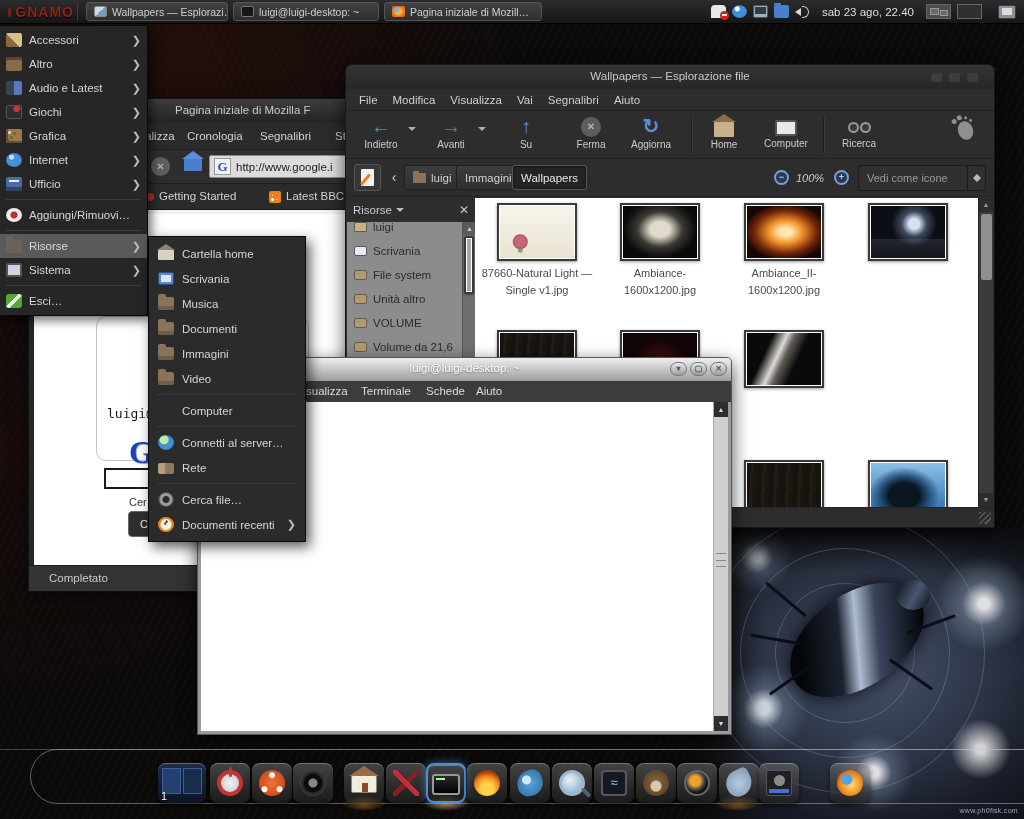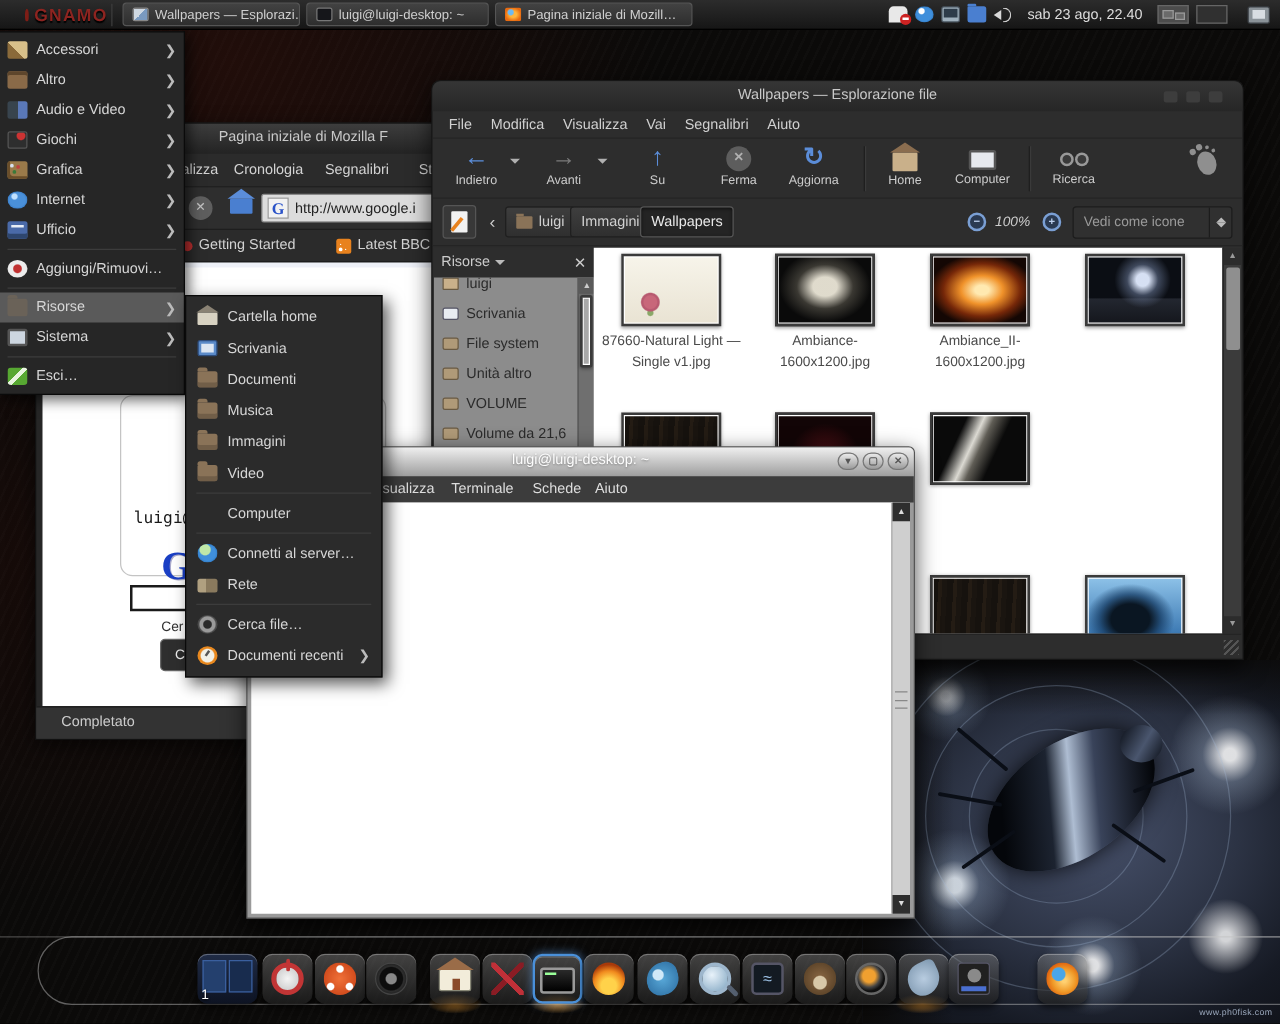--- a/index.html
+++ b/index.html
@@ -30,21 +30,21 @@
     background:linear-gradient(120deg,#04060a 18%,#1c2330 40%,#aebdd2 50%,#39435a 62%,#04060a 88%);
     box-shadow:0 0 18px rgba(0,0,0,.8);}
   #beetle-head{position:absolute;left:206px;top:52px;width:34px;height:30px;border-radius:50%;
     background:linear-gradient(120deg,#0a0e16,#4a566e 55%,#0a0e16);}
   .leg{position:absolute;width:52px;height:3px;background:#0a0e16;border-radius:2px;}
   #watermark{position:absolute;right:6px;bottom:5px;font-size:7px;color:#9aa7bb;z-index:2;letter-spacing:.3px;}
 
   
   #panel{position:absolute;left:0;top:0;width:1024px;height:24px;z-index:40;
     background:linear-gradient(#2c2c2c,#161616);border-bottom:1px solid #000;display:flex;align-items:center;}
-  #panel-logo{display:flex;align-items:center;gap:4px;margin-left:20px;width:66px;}
+  #panel-logo{display:flex;align-items:center;gap:4px;margin-left:8px;width:66px;}
   #paw{width:12px;height:10px;background:#7e1d16;border-radius:50% 50% 40% 40%;
     box-shadow:-4px -4px 0 -3px #7e1d16,0px -6px 0 -3px #7e1d16,4px -4px 0 -3px #7e1d16;}
   #logo-text{color:#8d2420;font-weight:bold;font-size:14px;letter-spacing:1px;text-shadow:0 1px 1px #000;}
   .pdiv{width:1px;height:18px;background:#3c3c3c;margin:0 3px;}
   .wbtn{display:flex;align-items:center;gap:5px;height:19px;padding:0 7px;margin-left:5px;
     background:linear-gradient(#424242,#2e2e2e);border:1px solid #555;border-radius:3px;
     color:#cfcfcf;font-size:10.5px;white-space:nowrap;overflow:hidden;}
   .wbtn .wico{width:13px;height:11px;border-radius:2px;flex:0 0 auto;}
   .wico-img{background:linear-gradient(135deg,#cfd8e2 50%,#7a9ac0 50%);border:1px solid #888;}
   .wico-term{background:#15161a;border:1px solid #777;}
@@ -574,21 +574,21 @@
       <span>Accessori</span>
       <span class="arrow">❯</span>
     </div>
     <div class="gitem">
       <div class="mi mi-altro"></div>
       <span>Altro</span>
       <span class="arrow">❯</span>
     </div>
     <div class="gitem">
       <div class="mi mi-audio"></div>
-      <span>Audio e Video</span>
+      <span>Audio e Latest</span>
       <span class="arrow">❯</span>
     </div>
     <div class="gitem">
       <div class="mi mi-giochi"></div>
       <span>Giochi</span>
       <span class="arrow">❯</span>
     </div>
     <div class="gitem">
       <div class="mi mi-grafica"></div>
       <span>Grafica</span>
@@ -631,25 +631,25 @@
     <div class="pitem">
       <div class="pi pi-home"></div>
       <span>Cartella home</span>
     </div>
     <div class="pitem">
       <div class="pi pi-desk"></div>
       <span>Scrivania</span>
     </div>
     <div class="pitem">
       <div class="pi pi-folder"></div>
+      <span>Musica</span>
+    </div>
+    <div class="pitem">
+      <div class="pi pi-folder"></div>
       <span>Documenti</span>
-    </div>
-    <div class="pitem">
-      <div class="pi pi-folder"></div>
-      <span>Musica</span>
     </div>
     <div class="pitem">
       <div class="pi pi-folder"></div>
       <span>Immagini</span>
     </div>
     <div class="pitem">
       <div class="pi pi-folder"></div>
       <span>Video</span>
     </div>
     <div class="psep"></div>

